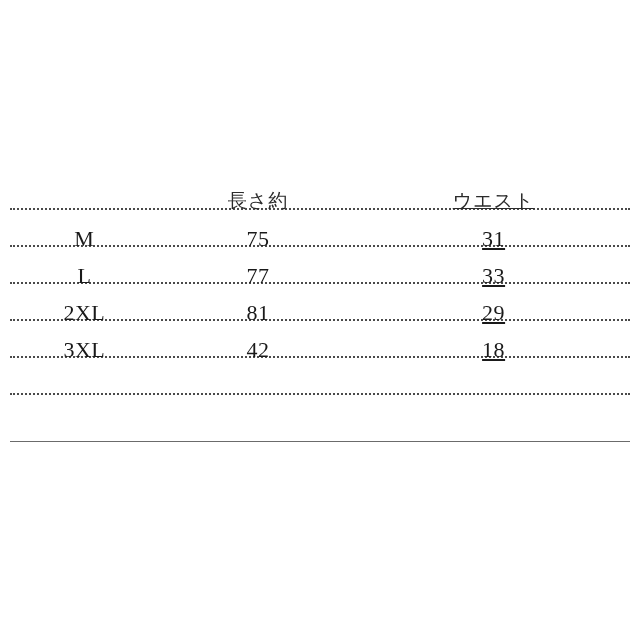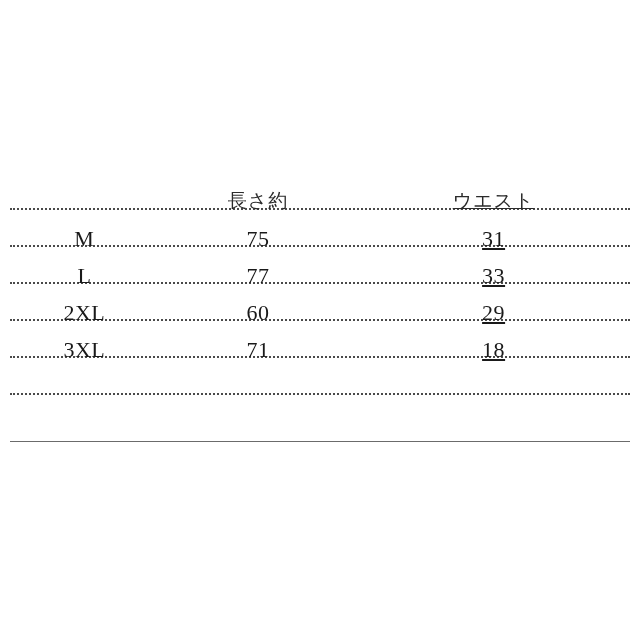--- a/index.html
+++ b/index.html
@@ -99,24 +99,24 @@
         <td class="col-len">75</td>
         <td class="col-waist">31</td>
       </tr>
       <tr class="body-row">
         <td class="col-size">L</td>
         <td class="col-len">77</td>
         <td class="col-waist">33</td>
       </tr>
       <tr class="body-row">
         <td class="col-size">2XL</td>
-        <td class="col-len">60</td>
+        <td class="col-len">81</td>
         <td class="col-waist">29</td>
       </tr>
       <tr class="body-row">
         <td class="col-size">3XL</td>
-        <td class="col-len">71</td>
+        <td class="col-len">42</td>
         <td class="col-waist">18</td>
       </tr>
     </tbody>
   </table>
 
 </div>
 
 </body></html>

